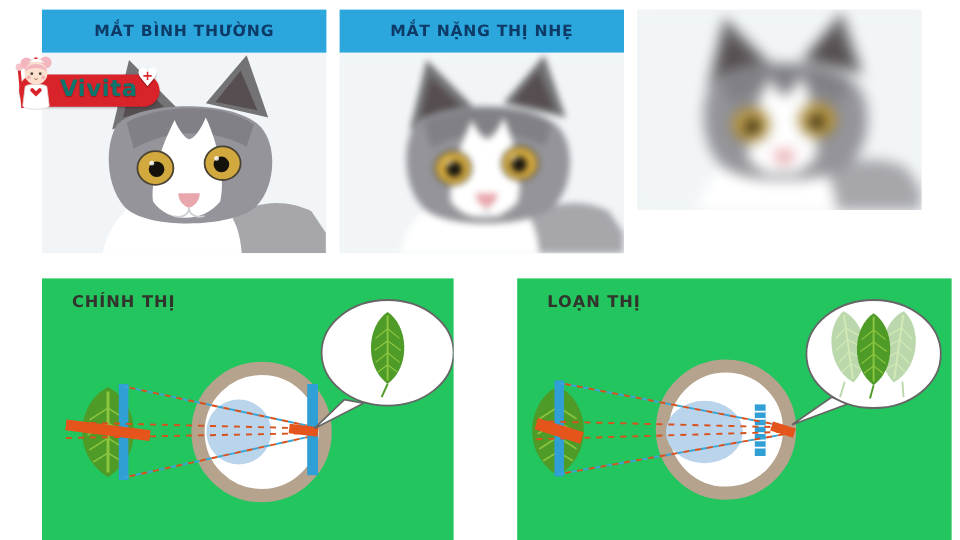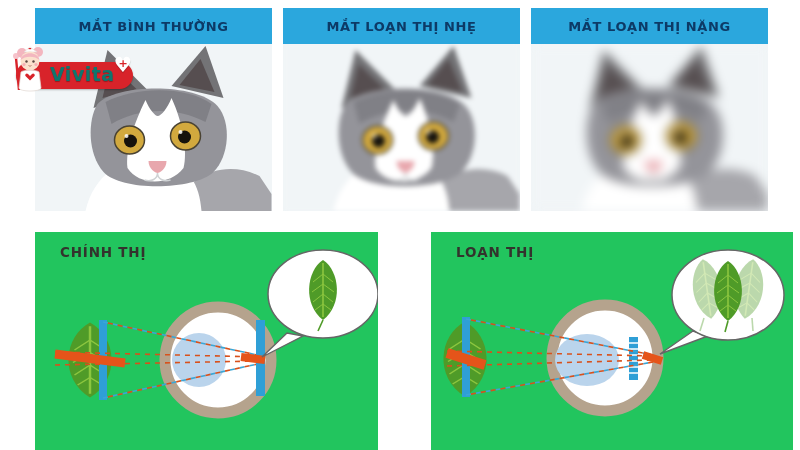--- a/index.html
+++ b/index.html
@@ -75,21 +75,21 @@
         <ellipse cx="150" cy="92" rx="15" ry="14" fill="#d2a93e" stroke="#4a4333" stroke-width="1.5"></ellipse>
         <circle cx="149" cy="93" r="6.5" fill="#15120c"></circle>
         <circle cx="145" cy="88" r="2" fill="#ffffff" opacity=".85"></circle>
         <path d="M113,117 L131,117 C131,125 124,129 122,129 C120,129 113,125 113,117 Z" fill="#e8a7ad"></path>
         <path d="M122,129 C122,135 116,138 109,136 M122,129 C122,135 128,138 135,136" stroke="#cfd2d4" stroke-width="1.5" fill="none"></path>
       </svg>
     </div>
   </div>
 
   <div class="cat-panel" style="left:283px">
-    <div class="panel-header">MẮT LOẠN THỊ NHẸ</div>
+    <div class="panel-header">MẮT NẶNG THỊ NHẸ</div>
     <div class="cat-photo blur-mild">
       <svg viewBox="0 0 236 167" width="237" height="167">
         <rect width="236" height="167" fill="#f1f5f7"></rect>
         <path d="M142,167 C150,128 192,116 224,132 L236,150 L236,167 Z" fill="#a6a6ab"></path>
         <path d="M50,167 C60,124 96,110 124,116 C154,122 164,140 166,167 Z" fill="#ffffff"></path>
         <path d="M58,64 L72,6 L112,46 Z" fill="#737376"></path>
         <path d="M67,54 L75,20 L101,45 Z" fill="#564e50"></path>
         <path d="M136,42 L170,2 L188,54 Z" fill="#737376"></path>
         <path d="M144,41 L165,15 L179,48 Z" fill="#564e50"></path>
         <path d="M62,60 C80,40 160,38 182,62 C196,78 194,112 178,128 C160,146 86,148 68,128 C52,110 52,76 62,60 Z" fill="#94949a"></path>
@@ -101,21 +101,20 @@
         <ellipse cx="150" cy="92" rx="15" ry="14" fill="#d2a93e" stroke="#4a4333" stroke-width="1.5"></ellipse>
         <circle cx="149" cy="93" r="6.5" fill="#15120c"></circle>
         <circle cx="145" cy="88" r="2" fill="#ffffff" opacity=".85"></circle>
         <path d="M113,117 L131,117 C131,125 124,129 122,129 C120,129 113,125 113,117 Z" fill="#e8a7ad"></path>
         <path d="M122,129 C122,135 116,138 109,136 M122,129 C122,135 128,138 135,136" stroke="#cfd2d4" stroke-width="1.5" fill="none"></path>
       </svg>
     </div>
   </div>
 
   <div class="cat-panel" style="left:531px">
-    <div class="panel-header">MẮT LOẠN THỊ NẶNG</div>
     <div class="cat-photo blur-severe">
       <svg viewBox="0 0 236 167" width="237" height="167">
         <rect width="236" height="167" fill="#f1f5f7"></rect>
         <path d="M142,167 C150,128 192,116 224,132 L236,150 L236,167 Z" fill="#a6a6ab"></path>
         <path d="M50,167 C60,124 96,110 124,116 C154,122 164,140 166,167 Z" fill="#ffffff"></path>
         <path d="M58,64 L72,6 L112,46 Z" fill="#737376"></path>
         <path d="M67,54 L75,20 L101,45 Z" fill="#564e50"></path>
         <path d="M136,42 L170,2 L188,54 Z" fill="#737376"></path>
         <path d="M144,41 L165,15 L179,48 Z" fill="#564e50"></path>
         <path d="M62,60 C80,40 160,38 182,62 C196,78 194,112 178,128 C160,146 86,148 68,128 C52,110 52,76 62,60 Z" fill="#94949a"></path>

